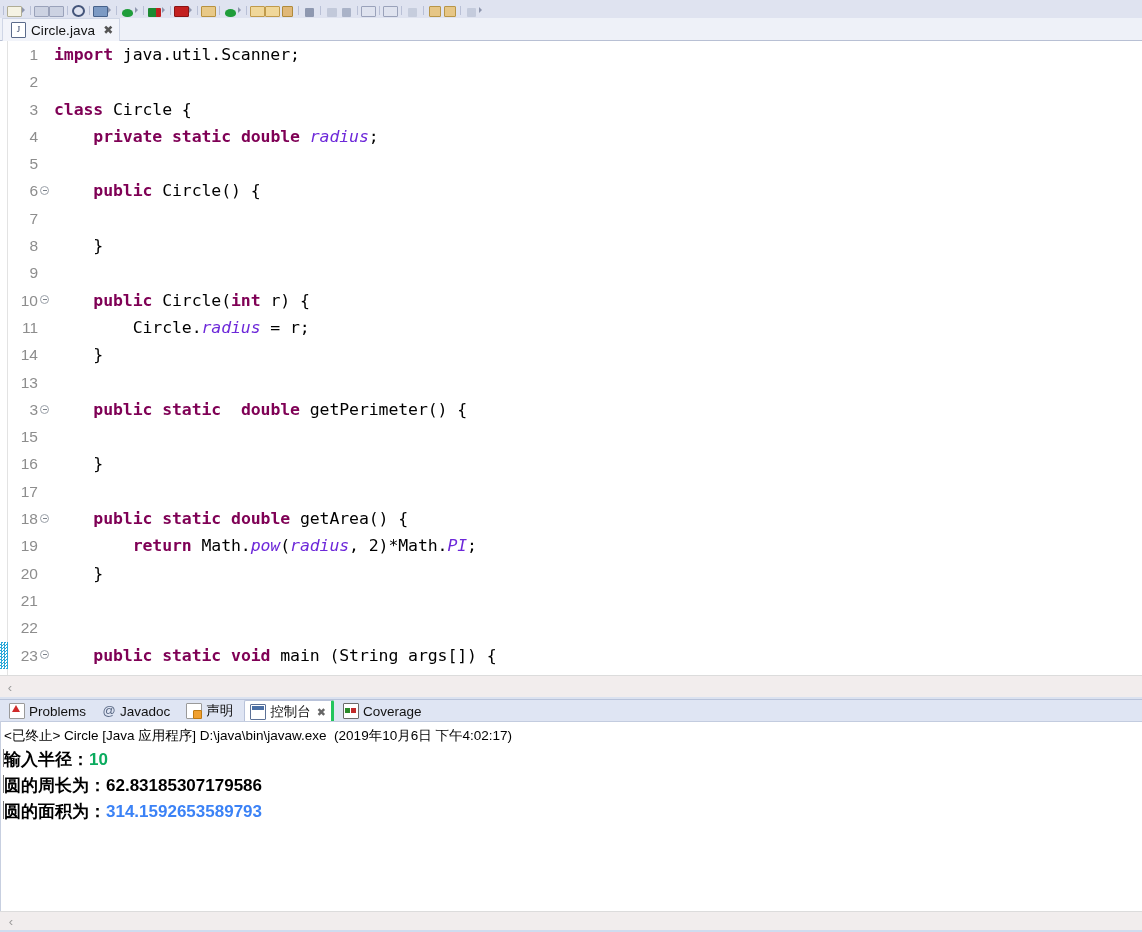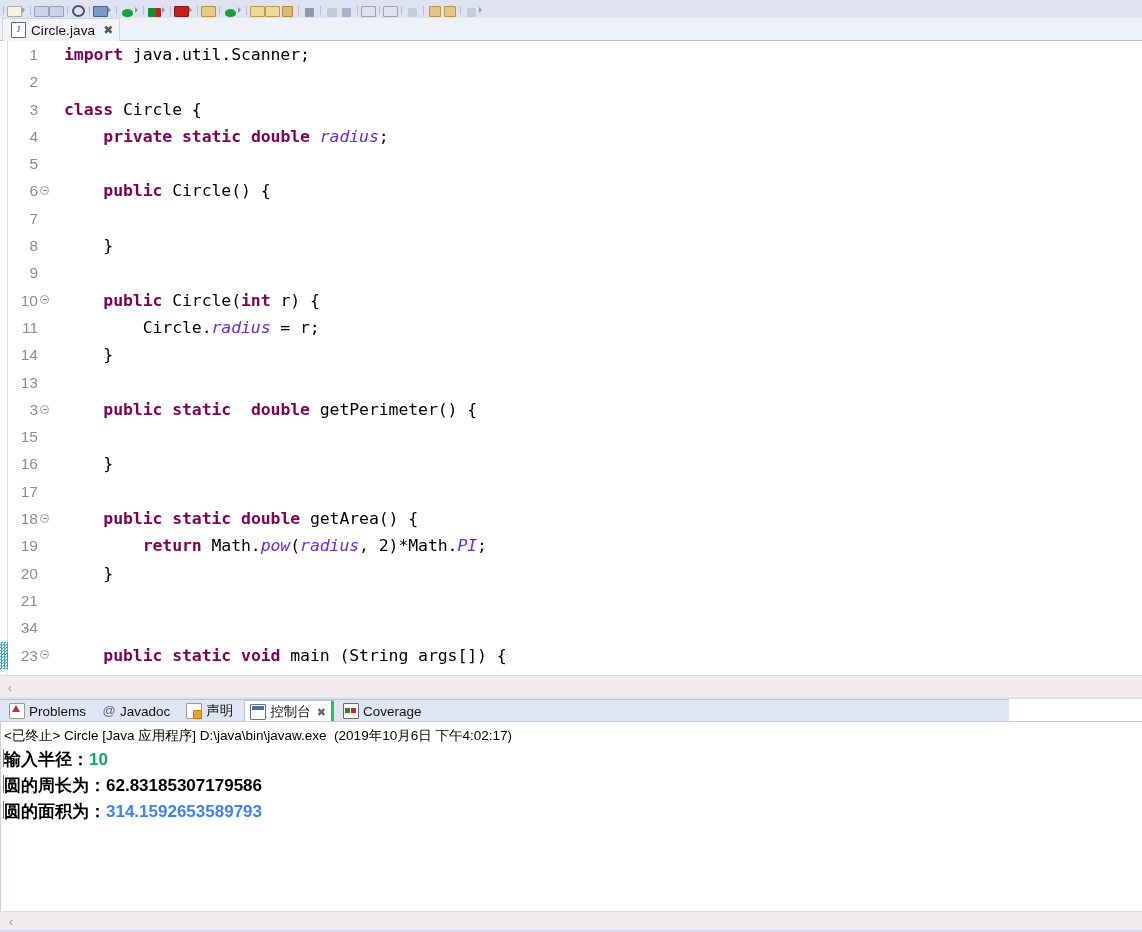--- a/index.html
+++ b/index.html
@@ -120,21 +120,21 @@
     left: 1.5px; top: 3px; width: 4px; height: 1px;
     background: #7a8089;
   }
   .marker23 {
     position: absolute; left: 0; top: 0;
     width: 8px; height: 27px;
     background:
       repeating-conic-gradient(#2aa8d8 0% 25%, #ffffff 0% 50%) 0 0/3px 3px;
   }
   .ctext {
-    position: absolute; left: 64px; top: 0;
+    position: absolute; left: 54px; top: 0;
     font-family: "DejaVu Sans Mono", "Liberation Mono", monospace;
     font-size: 16.5px;
     color: #000000;
     letter-spacing: -0.1px;
   }
   .kw  { color: #7f0055; font-weight: bold; }
   .fld { color: #6d28d9; font-style: italic; }
 
   
   .ed-scroll {
@@ -149,21 +149,21 @@
     color: #9b9b9b; font-size: 13px;
   }
   .ed-scroll-bottom-edge {
     position:absolute; left:0; top:697px; width:1142px; height:2px;
     background:#dbe2f0;
   }
 
   
   .view-tabbar {
     position: absolute; left: 0; top: 699px;
-    width: 1009px; height: 22px;
+    width: 1142px; height: 22px;
     background: #dfe5f3;
     border-top: 1px solid #b9c3da;
   }
   .vtab {
     position: absolute; top: 0; height: 22px;
     display: flex; align-items: center;
     font-size: 13.5px; color: #111;
     padding: 0 5px;
   }
   .vtab.active {
@@ -377,21 +377,21 @@
       <div class="codeline"><span class="lnum">14</span><span class="ctext">    }</span></div>
       <div class="codeline"><span class="lnum">13</span><span class="ctext"></span></div>
       <div class="codeline"><span class="lnum">3</span><span class="fold"></span><span class="ctext">    <span class="kw">public</span> <span class="kw">static</span>  <span class="kw">double</span> getPerimeter() {</span></div>
       <div class="codeline"><span class="lnum">15</span></div>
       <div class="codeline"><span class="lnum">16</span><span class="ctext">    }</span></div>
       <div class="codeline"><span class="lnum">17</span><span class="ctext"></span></div>
       <div class="codeline"><span class="lnum">18</span><span class="fold"></span><span class="ctext">    <span class="kw">public</span> <span class="kw">static</span> <span class="kw">double</span> getArea() {</span></div>
       <div class="codeline"><span class="lnum">19</span><span class="ctext">        <span class="kw">return</span> Math.<span class="fld">pow</span>(<span class="fld">radius</span>, 2)*Math.<span class="fld">PI</span>;</span></div>
       <div class="codeline"><span class="lnum">20</span><span class="ctext">    }</span></div>
       <div class="codeline"><span class="lnum">21</span><span class="ctext"></span></div>
-      <div class="codeline"><span class="lnum">34</span><span class="ctext"></span></div>
+      <div class="codeline"><span class="lnum">22</span><span class="ctext"></span></div>
       <div class="codeline"><div class="marker23"></div><span class="lnum">23</span><span class="fold"></span><span class="ctext">    <span class="kw">public</span> <span class="kw">static</span> <span class="kw">void</span> main (String args[]) {</span></div>
     </div>
 </div>
 
 <div class="ed-scroll">
   <div class="ed-scroll-left">‹</div>
 </div>
 <div class="ed-scroll-bottom-edge"></div>
 
 <div class="view-tabbar">

